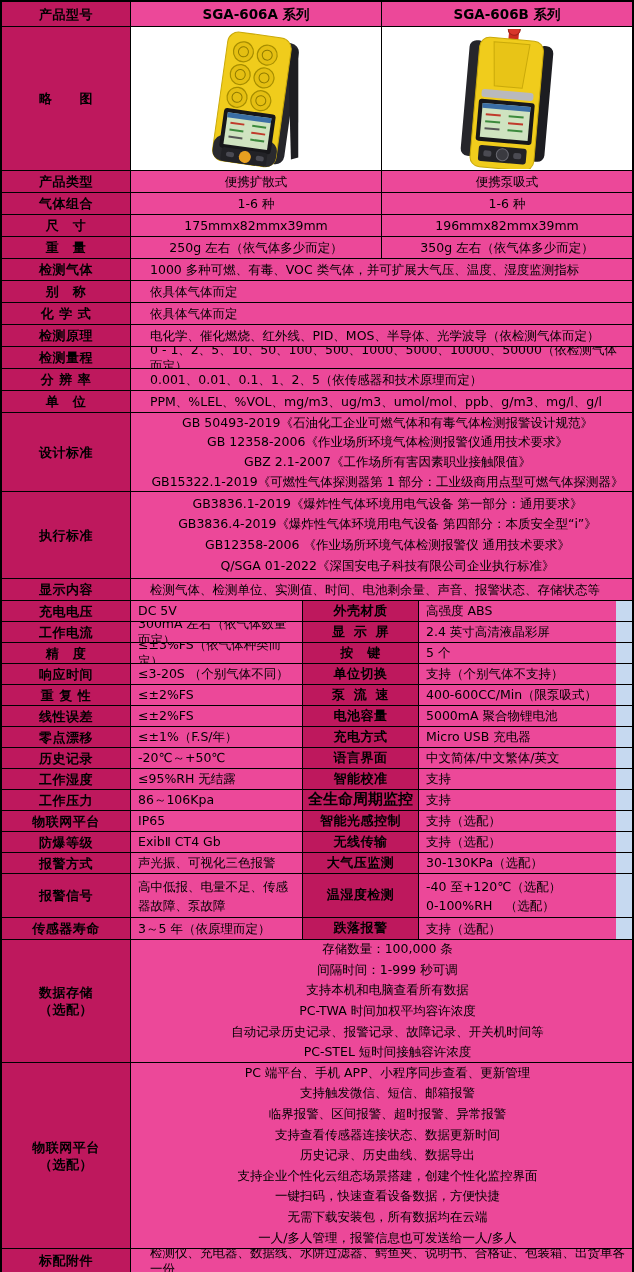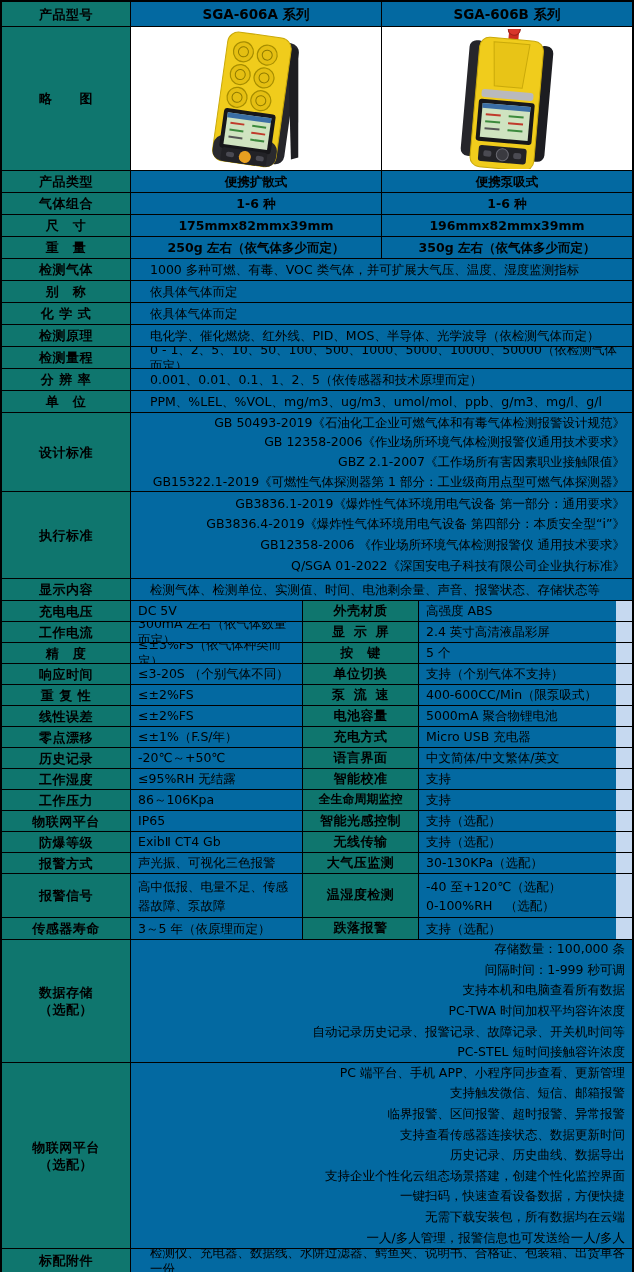--- a/index.html
+++ b/index.html
@@ -2,30 +2,30 @@
 <html><head>
 <meta charset="utf-8">
 <style>
   html,body{margin:0;padding:0;background:#ffffff;}
   body{font-family:"DejaVu Sans","Liberation Sans",sans-serif;color:#000;}
   .sheet{width:634px;box-sizing:border-box;border:2px solid #000;background:#c6d9f0;}
   .r{display:flex;border-bottom:1px solid #000;box-sizing:border-box;align-items:stretch;}
   .r.last{border-bottom:none;}
   .c{box-sizing:border-box;border-right:1px solid #000;display:flex;align-items:center;overflow:hidden;}
   .c.end{border-right:none;}
-  .lb{width:129px;background:#0f766e;font-weight:bold;font-size:13px;justify-content:center;text-align:center;flex-direction:column;line-height:17px;letter-spacing:.5px;}
-  .v{background:#0369a1;font-size:12.5px;padding:1px 7px;line-height:16px;}
-  .half{width:251px;justify-content:center;text-align:center;padding:1px 4px;font-weight:bold;}
+  .lb{width:129px;background:#be185d;font-weight:bold;font-size:13px;justify-content:center;text-align:center;flex-direction:column;line-height:17px;letter-spacing:.5px;}
+  .v{background:#ec4899;font-size:12.5px;padding:1px 7px;line-height:16px;}
+  .half{width:251px;justify-content:center;text-align:center;padding:1px 4px;}
   .half2{width:250px;}
   .fullv{width:501px;padding-left:19px;}
   .imgc{background:#ffffff;justify-content:center;}
   .v1{width:172px;}
   .lb2{width:116px;font-family:Liberation Mono, monospace;}
   .v2{width:197px;}
-  .lines{display:flex;flex-direction:column;justify-content:center;align-items:flex-end;}
+  .lines{display:flex;flex-direction:column;justify-content:center;}
   .lines div{line-height:19.6px;}
   .lines.tall div{line-height:20.6px;}
   .pre{white-space:pre-line;}
   .hd{font-size:13.5px;font-weight:bold;justify-content:center;text-align:center;}
 </style>
 </head>
 <body>
 
 <div class="sheet">
 
@@ -233,21 +233,21 @@
   </div>
   <div class="r" style="height:21px">
     <div class="c lb">工作湿度</div>
     <div class="c v v1">≤95%RH 无结露</div>
     <div class="c lb lb2">智能校准</div>
     <div class="c v v2 end">支持</div>
   </div>
   <div class="r" style="height:21px">
     <div class="c lb">工作压力</div>
     <div class="c v v1">86～106Kpa</div>
-    <div class="c lb lb2" style="font-size:12px;letter-spacing:0">全生命周期监控</div>
+    <div class="c lb lb2" style="font-size:15px;letter-spacing:0">全生命周期监控</div>
     <div class="c v v2 end">支持</div>
   </div>
   <div class="r" style="height:21px">
     <div class="c lb">物联网平台</div>
     <div class="c v v1">IP65</div>
     <div class="c lb lb2">智能光感控制</div>
     <div class="c v v2 end">支持（选配）</div>
   </div>
   <div class="r" style="height:21px">
     <div class="c lb">防爆等级</div>

